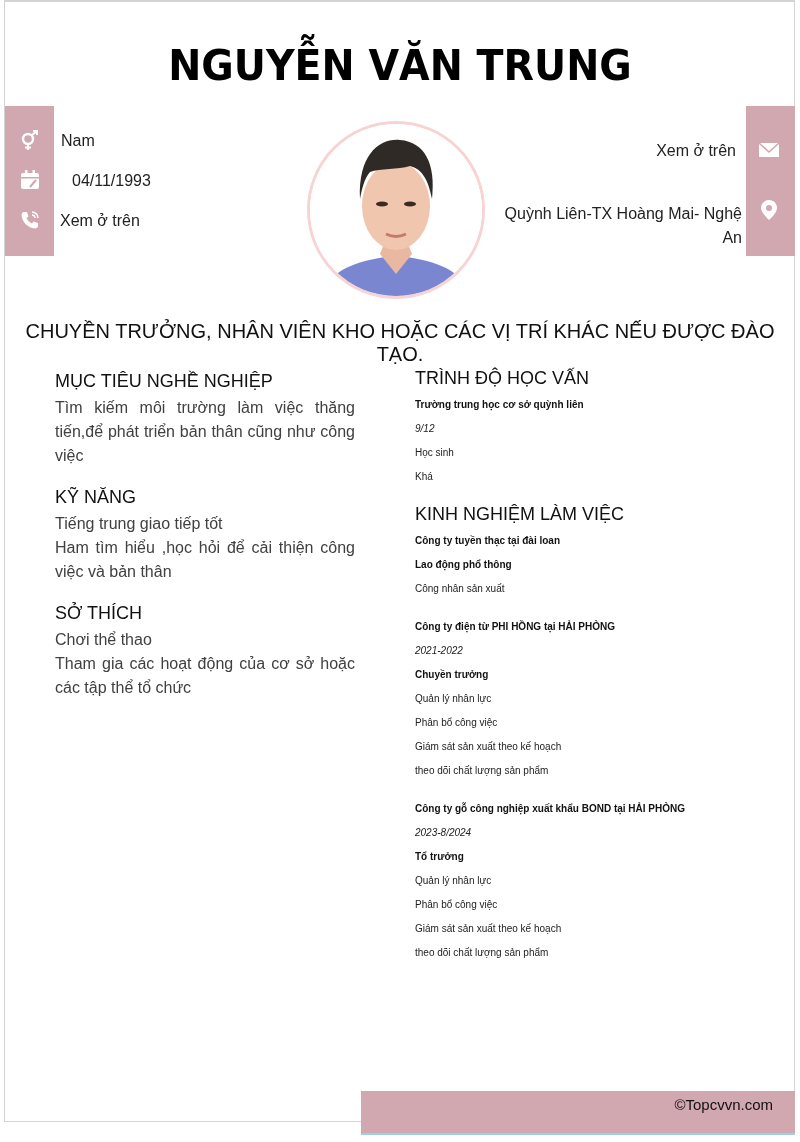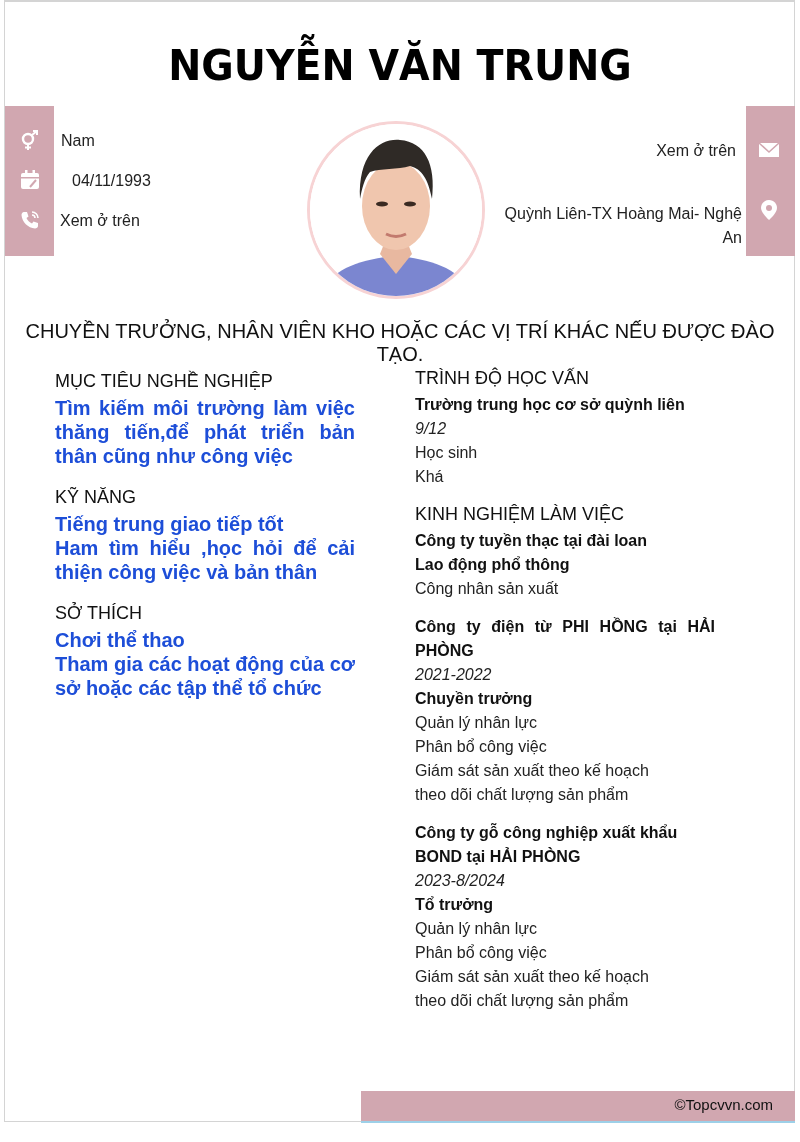--- a/index.html
+++ b/index.html
@@ -9,27 +9,27 @@
   .sidebar-left { position: absolute; left: 5px; top: 106px; width: 49px; height: 150px; background: #d1a7b0; }
   .sidebar-right { position: absolute; left: 746px; top: 106px; width: 49px; height: 150px; background: #d1a7b0; }
   .icon { position: absolute; width: 22px; height: 22px; display: flex; align-items: center; justify-content: center; }
   .info { position: absolute; font-size: 16px; color: #222; text-align: center; }
   .info.right { text-align: right; }
   .avatar-ring { position: absolute; left: 307px; top: 121px; width: 178px; height: 178px; border-radius: 50%; border: 3px solid #f7d3d4; box-sizing: border-box; background: #fff; overflow: hidden; }
   .objective { position: absolute; left: 0; top: 320px; width: 800px; text-align: center; font-size: 20px; color: #111; }
   .col-left { position: absolute; left: 55px; top: 370px; width: 300px; }
   .col-right { position: absolute; left: 415px; top: 367px; width: 300px; }
   .sec-title { font-weight: normal; font-size: 18px; color: #111; margin: 0 0 4px 0; line-height: 22px; }
-  .para { font-size: 20px; line-height: 24px; text-align: justify; color: #1d4ed8; font-weight: bold; }
-  .line { font-size: 16px; line-height: 24px; color: #222; }
+  .para { font-size: 16px; line-height: 24px; text-align: justify; color: #404040; }
+  .line { font-size: 10px; line-height: 24px; color: #222; }
   .bold { font-weight: bold; color: #111; }
   .ital { font-style: italic; }
   .sec { margin-bottom: 14px; }
   .job { margin-bottom: 12px; }
-  .footer { position: absolute; left: 361px; top: 1091px; width: 434px; height: 32px; background: #d1a7b0; border-bottom: 2px solid #9dd0e8; box-sizing: border-box; }
+  .footer { position: absolute; left: 361px; top: 1091px; width: 434px; height: 44px; background: #d1a7b0; border-bottom: 2px solid #9dd0e8; box-sizing: border-box; }
   .footer span { position: absolute; right: 22px; top: 5px; font-size: 15px; color: #111; }
 </style>
 </head>
 <body>
 
 <div class="page"></div>
 
 <div class="name">NGUYỄN VĂN TRUNG</div>
 
 <div class="sidebar-left"></div>

